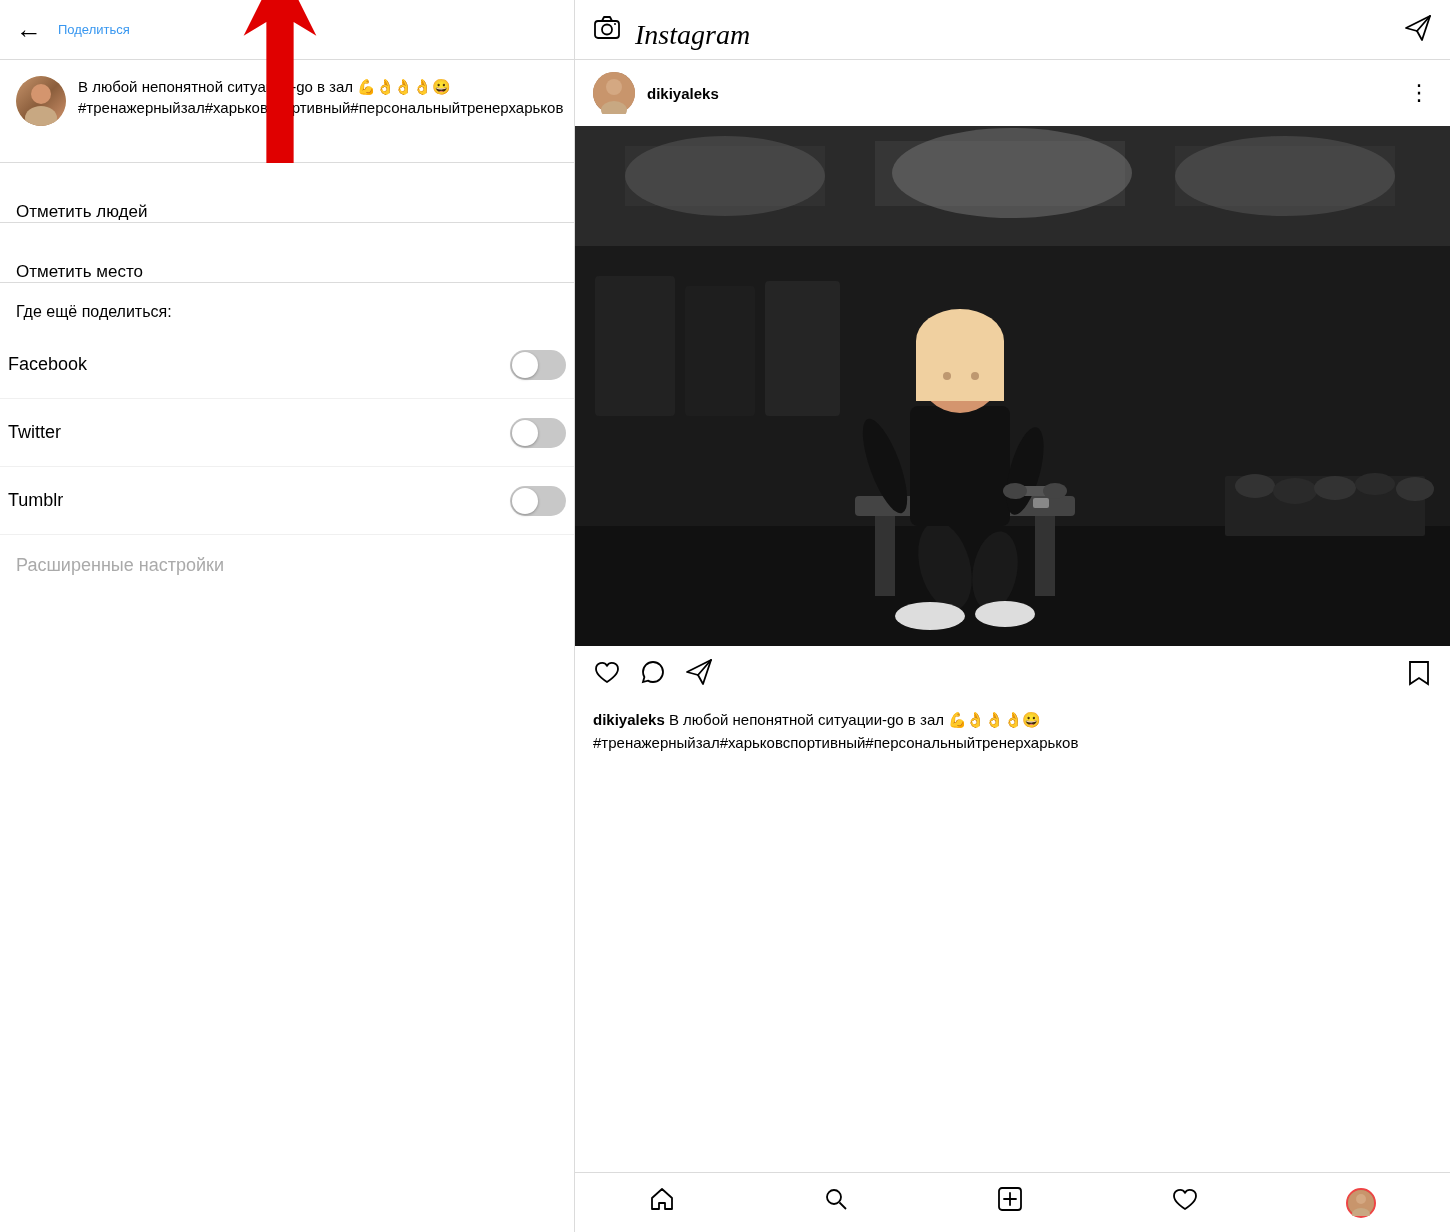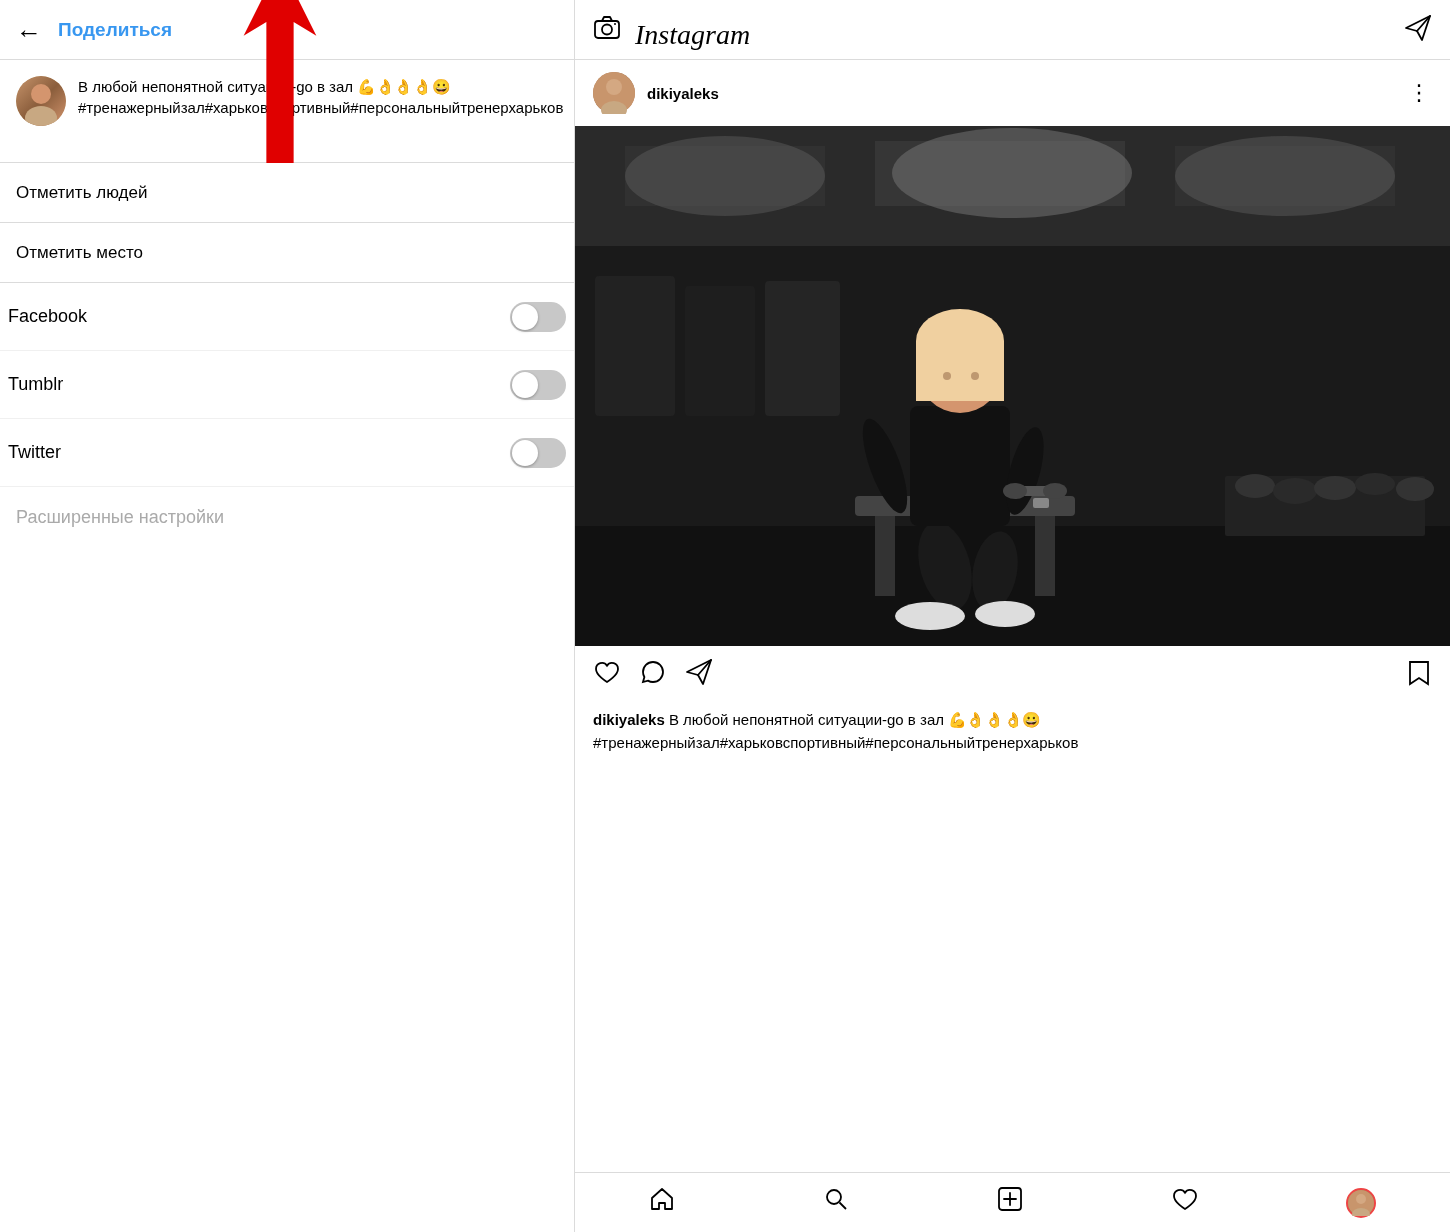--- a/index.html
+++ b/index.html
@@ -38,23 +38,23 @@
     }
 
     .left-header-title {
       font-size: 20px;
       font-weight: 600;
       color: #000;
       flex: 1;
     }
 
     .share-btn {
-      font-size: 19px;
+      font-size: 13px;
       color: #3897f0;
-      font-weight: 700;
+      font-weight: 400;
       cursor: pointer;
     }
 
     
     .post-preview {
       display: flex;
       padding: 16px;
       border-bottom: 1px solid #dbdbdb;
       align-items: flex-start;
       gap: 12px;
@@ -98,21 +98,21 @@
 
     .post-thumbnail-inner {
       width: 100%;
       height: 100%;
       background: linear-gradient(135deg, #444 0%, #222 50%, #555 100%);
     }
 
     
     .menu-item {
       display: flex;
-      align-items: center;
+      align-items: flex-end;
       padding: 0 16px;
       height: 60px;
       border-bottom: 1px solid #dbdbdb;
       font-size: 17px;
       color: #000;
       cursor: pointer;
     }
 
     
     .share-section-title {
@@ -349,37 +349,38 @@
     <span>Отметить место</span>
   </div>
 
   <div style="position: relative; height: 0;">
     <svg class="red-arrow" viewBox="0 0 80 220" xmlns="http://www.w3.org/2000/svg">
 
       <polygon points="40,0 0,80 25,65 25,220 55,220 55,65 80,80" fill="#e00000"></polygon>
     </svg>
   </div>
 
+  <div class="share-section-title">Где ещё поделиться:</div>
 
   <div class="toggle-row">
     <span class="toggle-label">Facebook</span>
     <div class="toggle">
       <div class="toggle-knob"></div>
     </div>
   </div>
 
   <div class="toggle-row">
-    <span class="toggle-label">Tumblr</span>
+    <span class="toggle-label">Twitter</span>
     <div class="toggle">
       <div class="toggle-knob"></div>
     </div>
   </div>
 
   <div class="toggle-row">
-    <span class="toggle-label">Twitter</span>
+    <span class="toggle-label">Tumblr</span>
     <div class="toggle">
       <div class="toggle-knob"></div>
     </div>
   </div>
 
 
   <div class="advanced-settings">Расширенные настройки</div>
 
 </div>
 

